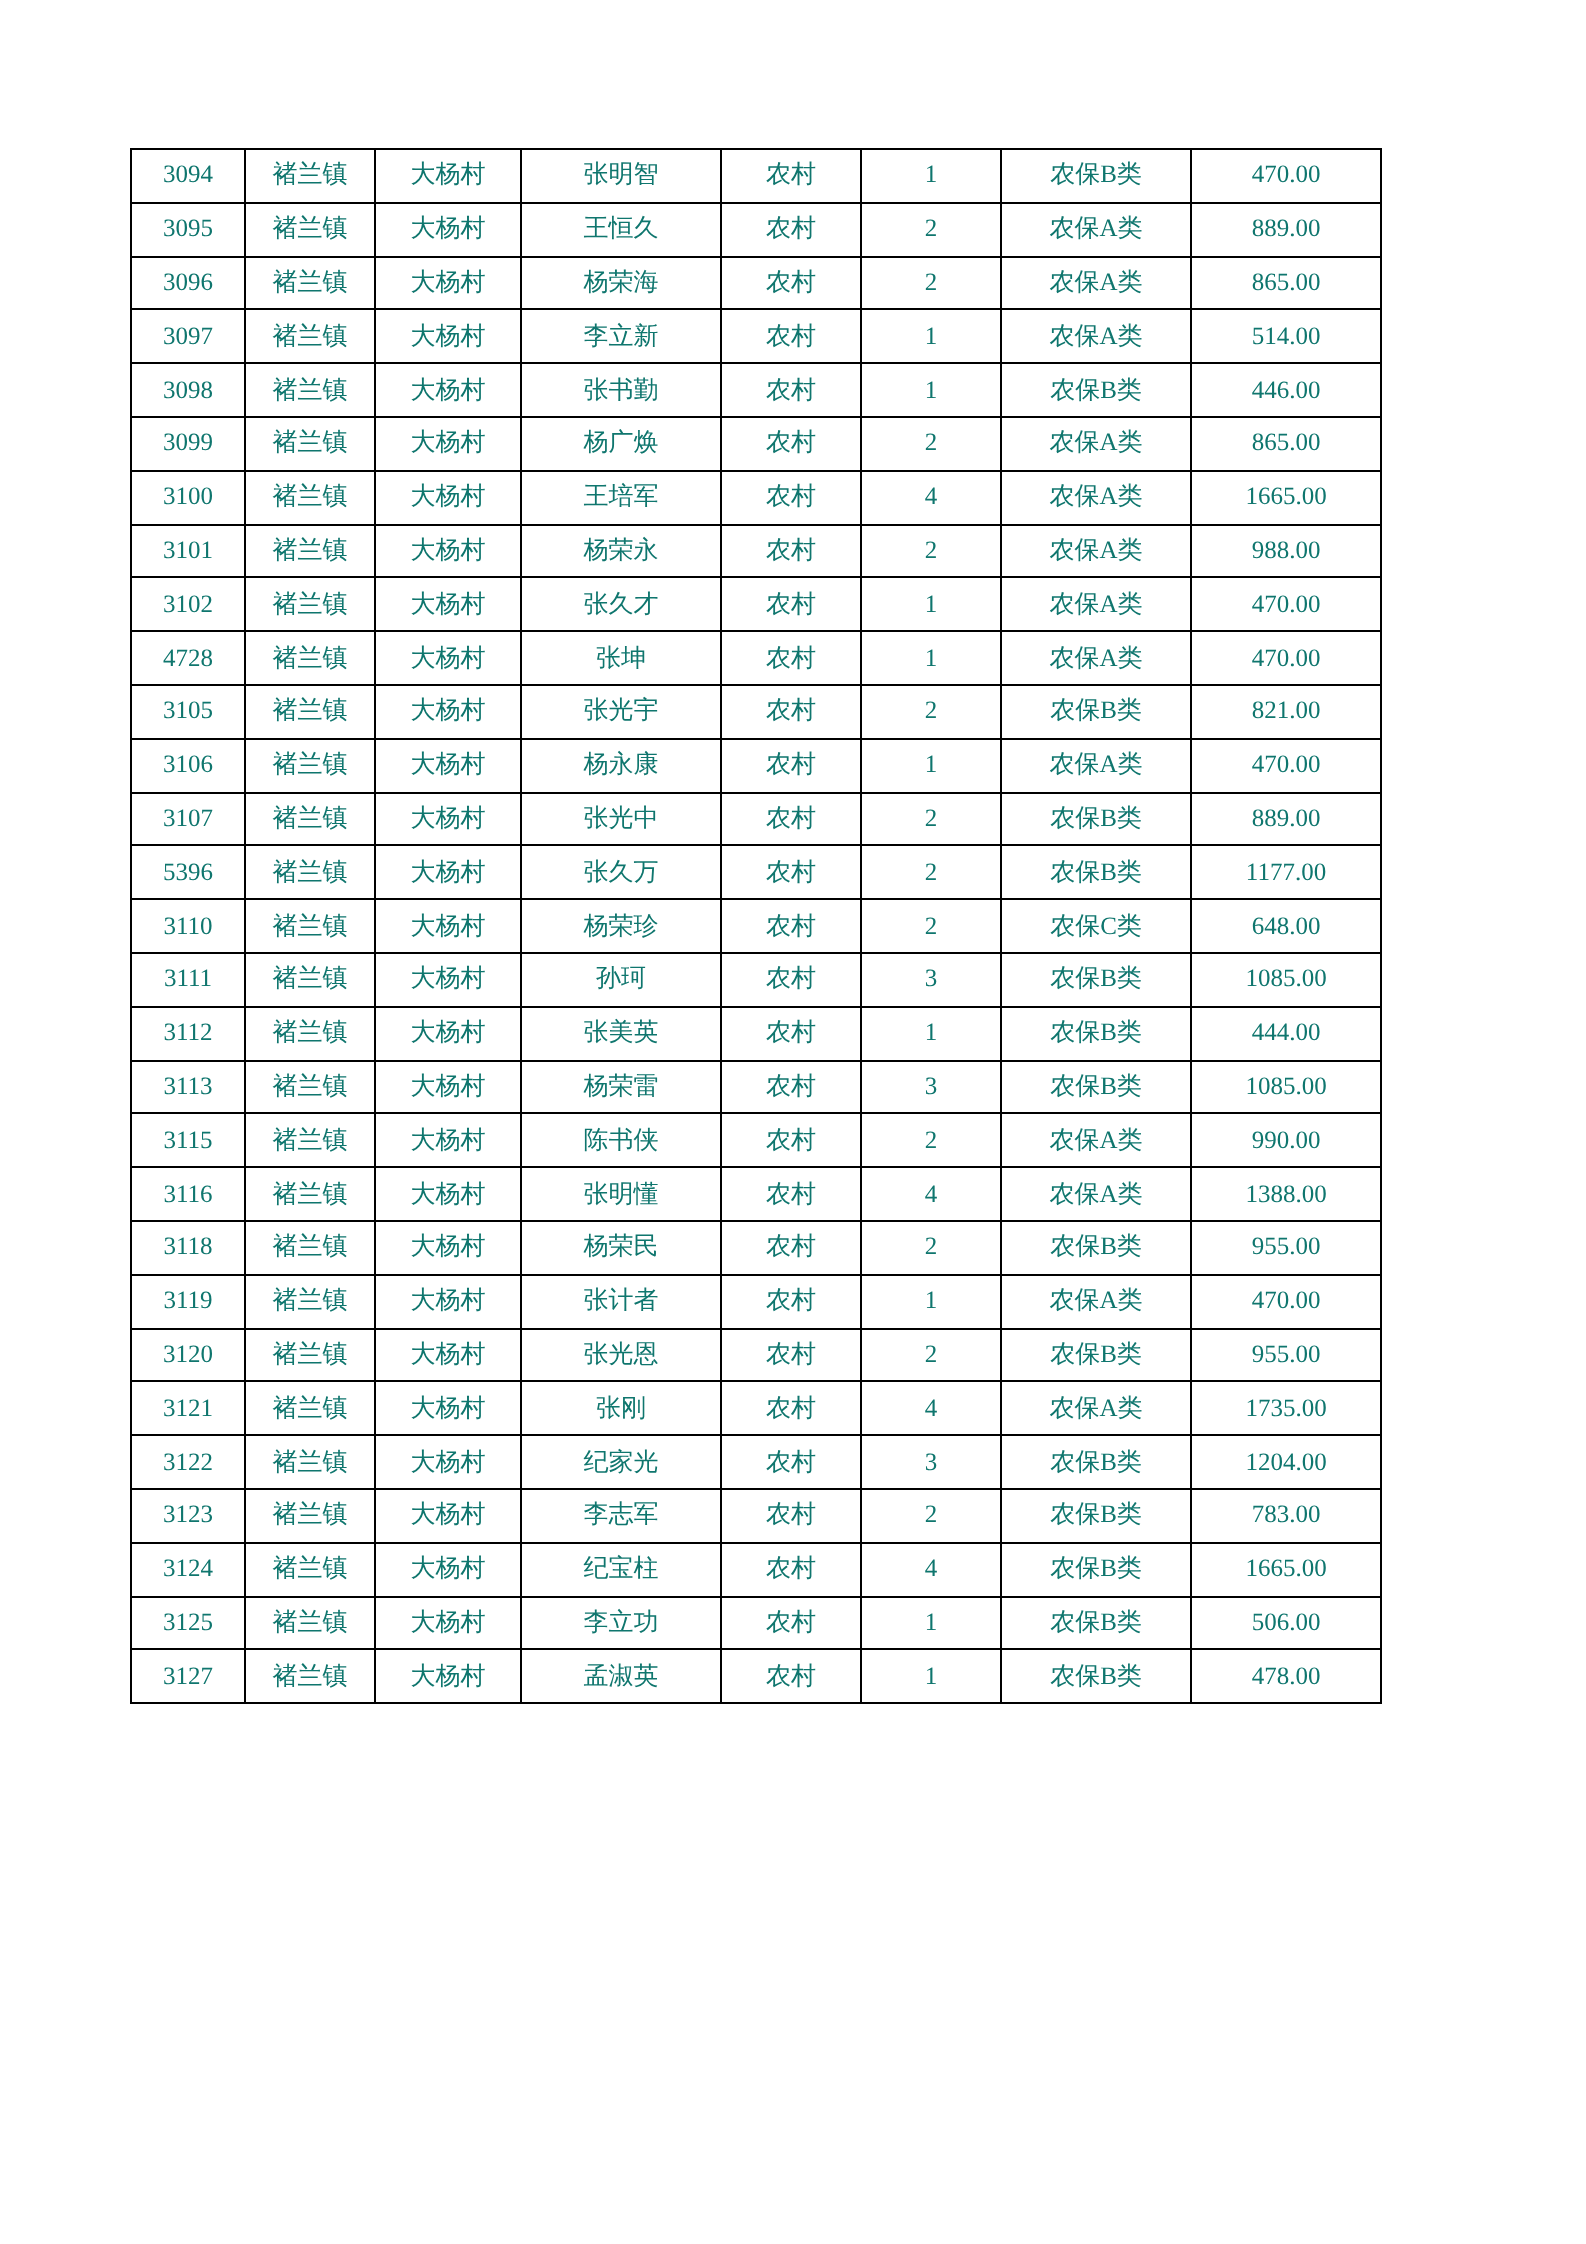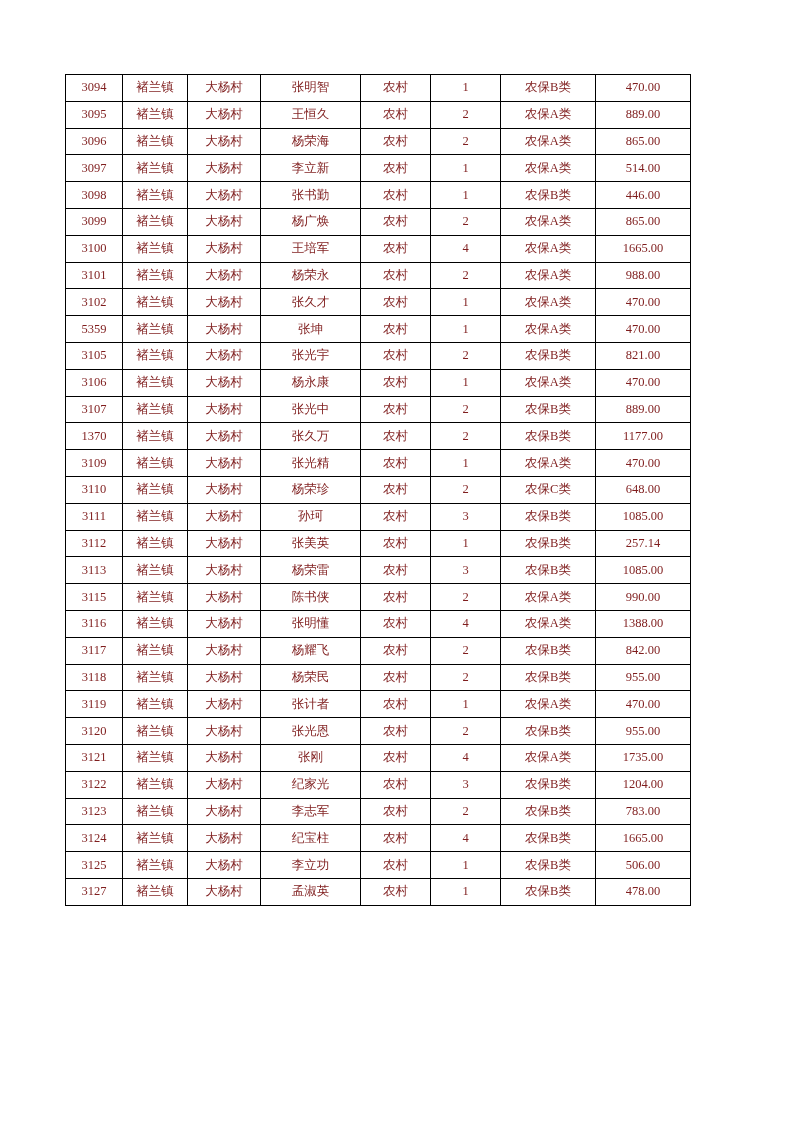--- a/index.html
+++ b/index.html
@@ -7,21 +7,21 @@
     padding: 0;
     background: #ffffff;
   }
   .page {
     position: relative;
     width: 793px;
     height: 1122px;
     background: #ffffff;
     overflow: hidden;
     font-family: "Liberation Serif", "DejaVu Serif", serif;
-    color: #7f1d1d;
+    color: #0f766e;
   }
   table.data-table {
     position: absolute;
     left: 65px;
     top: 74px;
     border-collapse: collapse;
     table-layout: fixed;
     width: 625px;
   }
   table.data-table td {
@@ -143,21 +143,21 @@
           <td>3102</td>
           <td>褚兰镇</td>
           <td>大杨村</td>
           <td>张久才</td>
           <td>农村</td>
           <td>1</td>
           <td>农保A类</td>
           <td>470.00</td>
         </tr>
         <tr>
-          <td>5359</td>
+          <td>4728</td>
           <td>褚兰镇</td>
           <td>大杨村</td>
           <td>张坤</td>
           <td>农村</td>
           <td>1</td>
           <td>农保A类</td>
           <td>470.00</td>
         </tr>
         <tr>
           <td>3105</td>
@@ -183,38 +183,28 @@
           <td>3107</td>
           <td>褚兰镇</td>
           <td>大杨村</td>
           <td>张光中</td>
           <td>农村</td>
           <td>2</td>
           <td>农保B类</td>
           <td>889.00</td>
         </tr>
         <tr>
-          <td>1370</td>
+          <td>5396</td>
           <td>褚兰镇</td>
           <td>大杨村</td>
           <td>张久万</td>
           <td>农村</td>
           <td>2</td>
           <td>农保B类</td>
           <td>1177.00</td>
-        </tr>
-        <tr>
-          <td>3109</td>
-          <td>褚兰镇</td>
-          <td>大杨村</td>
-          <td>张光精</td>
-          <td>农村</td>
-          <td>1</td>
-          <td>农保A类</td>
-          <td>470.00</td>
         </tr>
         <tr>
           <td>3110</td>
           <td>褚兰镇</td>
           <td>大杨村</td>
           <td>杨荣珍</td>
           <td>农村</td>
           <td>2</td>
           <td>农保C类</td>
           <td>648.00</td>
@@ -230,21 +220,21 @@
           <td>1085.00</td>
         </tr>
         <tr>
           <td>3112</td>
           <td>褚兰镇</td>
           <td>大杨村</td>
           <td>张美英</td>
           <td>农村</td>
           <td>1</td>
           <td>农保B类</td>
-          <td>257.14</td>
+          <td>444.00</td>
         </tr>
         <tr>
           <td>3113</td>
           <td>褚兰镇</td>
           <td>大杨村</td>
           <td>杨荣雷</td>
           <td>农村</td>
           <td>3</td>
           <td>农保B类</td>
           <td>1085.00</td>
@@ -261,30 +251,20 @@
         </tr>
         <tr>
           <td>3116</td>
           <td>褚兰镇</td>
           <td>大杨村</td>
           <td>张明懂</td>
           <td>农村</td>
           <td>4</td>
           <td>农保A类</td>
           <td>1388.00</td>
-        </tr>
-        <tr>
-          <td>3117</td>
-          <td>褚兰镇</td>
-          <td>大杨村</td>
-          <td>杨耀飞</td>
-          <td>农村</td>
-          <td>2</td>
-          <td>农保B类</td>
-          <td>842.00</td>
         </tr>
         <tr>
           <td>3118</td>
           <td>褚兰镇</td>
           <td>大杨村</td>
           <td>杨荣民</td>
           <td>农村</td>
           <td>2</td>
           <td>农保B类</td>
           <td>955.00</td>

